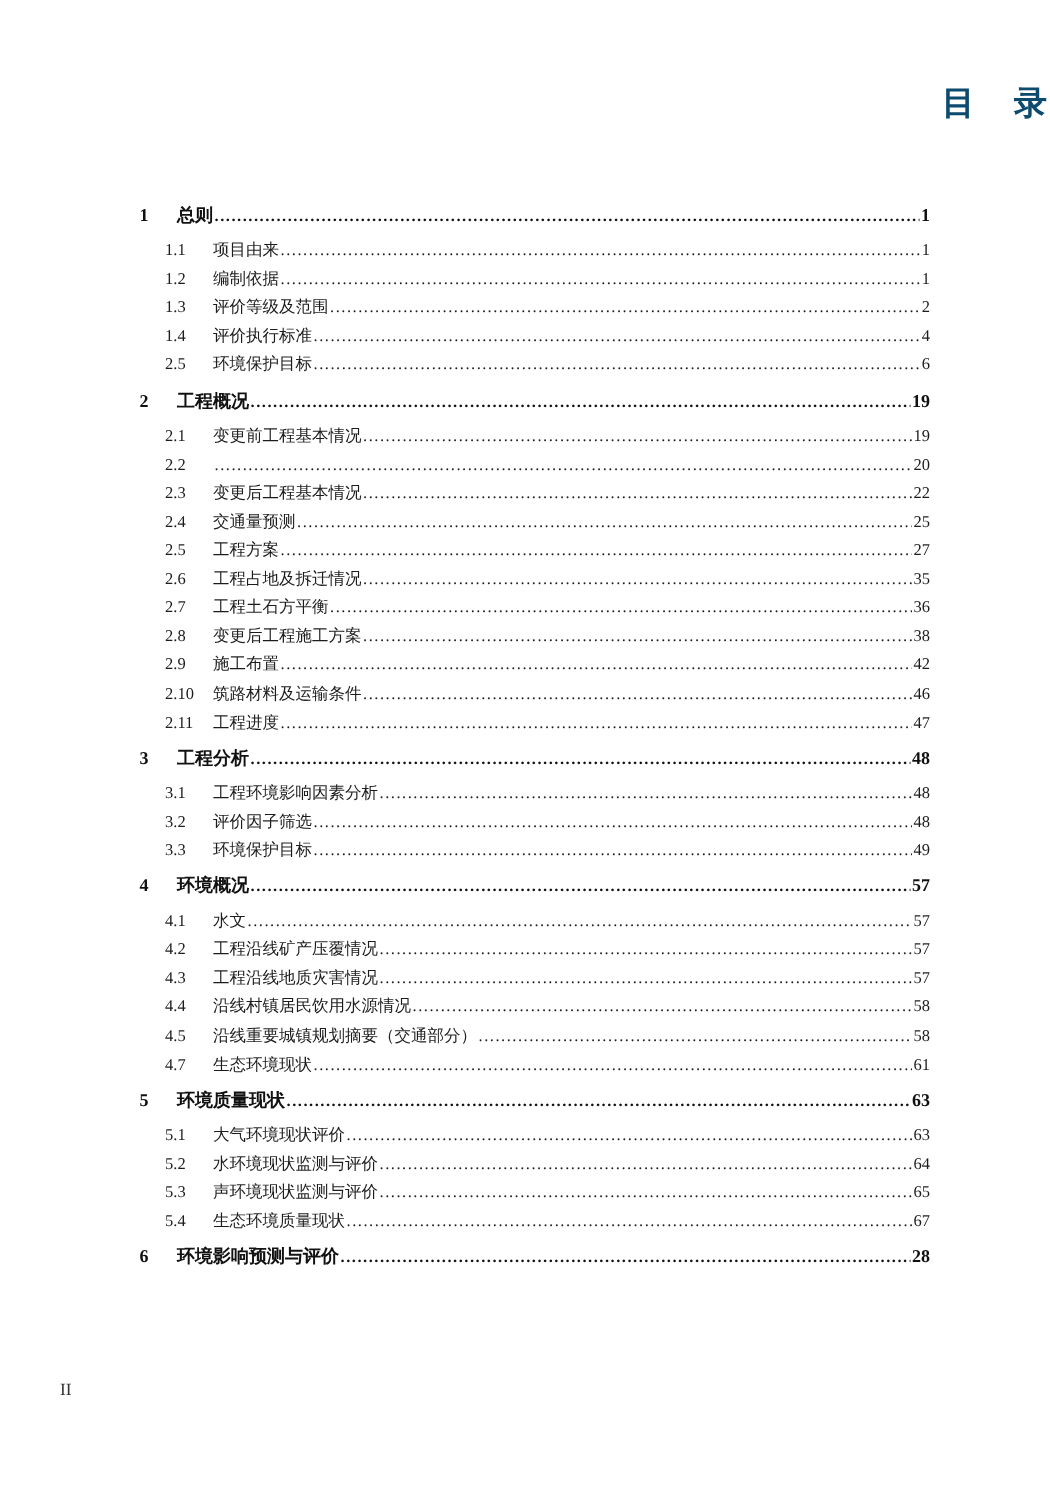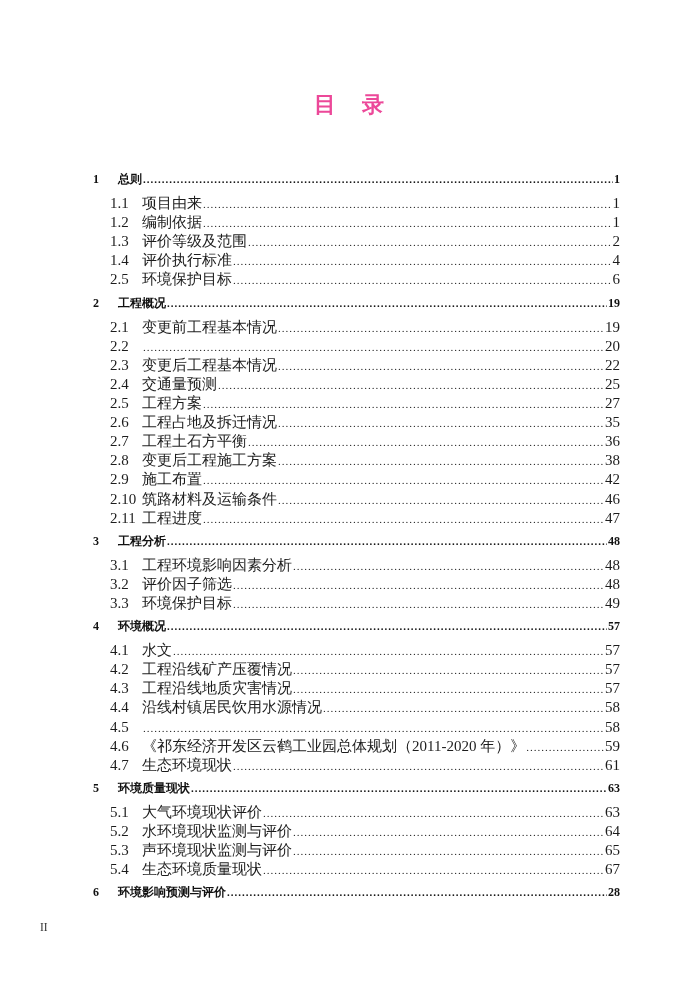--- a/index.html
+++ b/index.html
@@ -11,26 +11,26 @@
   }
   .page {
     position: relative;
     width: 700px;
     height: 990px;
     background: #ffffff;
     overflow: hidden;
   }
   .doc-title {
     margin: 0;
-    padding-top: 90px;
-    text-align: center;
+    padding-top: 54px;
+    text-align: right;
     font-size: 22px;
     font-weight: 700;
     letter-spacing: 2px;
-    color: #ec4899;
+    color: #0c4a6e;
   }
   .toc {
     margin-top: 50px;
     margin-left: 93px;
     width: 527px;
   }
   .row {
     display: flex;
     align-items: baseline;
     height: 19.1px;
@@ -38,21 +38,21 @@
     white-space: nowrap;
   }
   .row.lvl1 {
     font-weight: 700;
     font-size: 12px;
     margin-top: 4px;
     margin-bottom: 5px;
     color: #111;
   }
   .row.lvl2 {
-    font-size: 15px;
+    font-size: 11px;
     padding-left: 17px;
   }
   .row.lvl1 .num { width: 25px; flex: 0 0 25px; }
   .row.lvl2 .num { width: 32px; flex: 0 0 32px; }
   .ttl { flex: 0 0 auto; text-align: center; }
   .leader {
     flex: 1 1 auto;
     overflow: hidden;
     min-width: 10px;
     margin: 0 1px;
@@ -235,28 +235,23 @@
         <span class="pg">57</span>
       </div>
       <div class="row lvl2">
         <span class="num">4.4</span>
         <span class="ttl">沿线村镇居民饮用水源情况</span>
         <span class="leader"></span>
         <span class="pg">58</span>
       </div>
       <div class="row lvl2">
         <span class="num">4.5</span>
+        <span class="ttl">沿线重要城镇规划摘要（交通部分）</span>
         <span class="leader"></span>
         <span class="pg">58</span>
-      </div>
-      <div class="row lvl2">
-        <span class="num">4.6</span>
-        <span class="ttl">《祁东经济开发区云鹤工业园总体规划（2011-2020 年）》</span>
-        <span class="leader"></span>
-        <span class="pg">59</span>
       </div>
       <div class="row lvl2">
         <span class="num">4.7</span>
         <span class="ttl">生态环境现状</span>
         <span class="leader"></span>
         <span class="pg">61</span>
       </div>
       <div class="row lvl1">
         <span class="num">5</span>
         <span class="ttl">环境质量现状</span>

